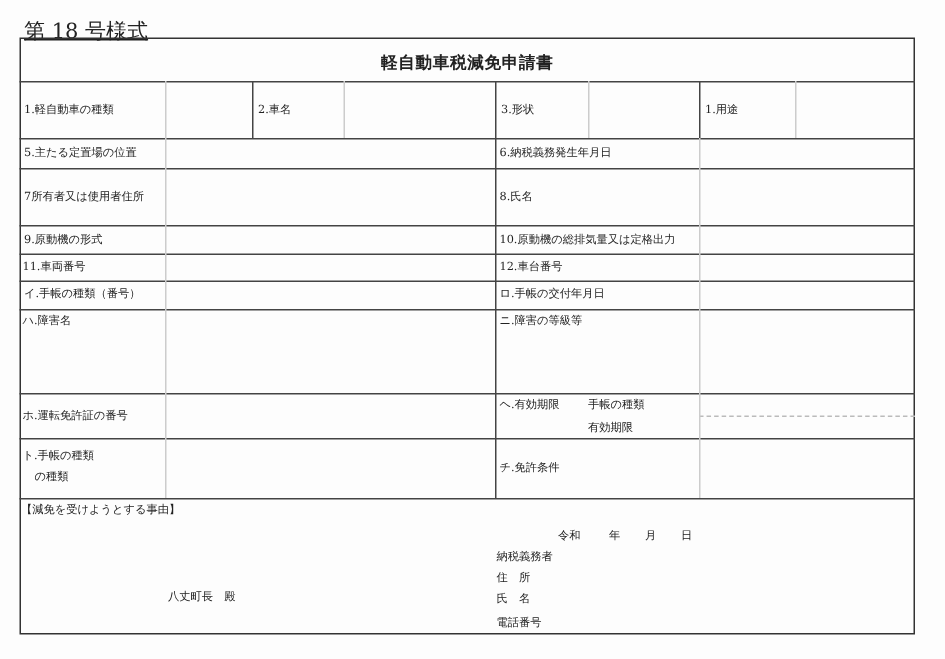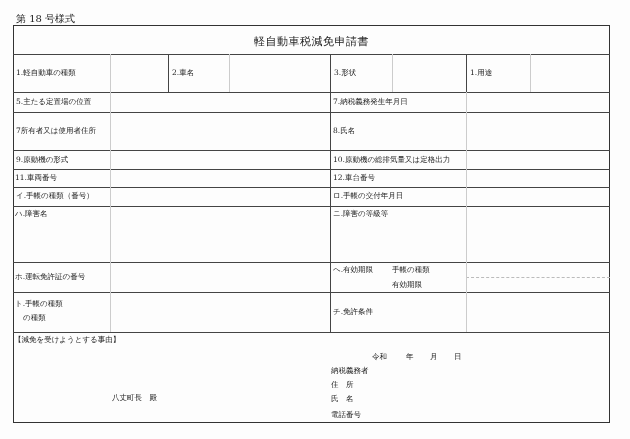--- a/index.html
+++ b/index.html
@@ -1,24 +1,24 @@
 <!DOCTYPE html>
 <html><head>
 <meta charset="utf-8">
 <style>
   html,body{margin:0;padding:0;background:#fdfdfd;}
   body{width:630px;height:439px;position:relative;overflow:hidden;font-family:"DejaVu Serif","Liberation Serif",serif;color:#222;}
-  .form-no{position:absolute;left:16px;top:12px;font-size:10px;}
+  .form-no{position:absolute;left:16px;top:12px;font-size:14px;text-decoration:underline;}
   .frame{position:absolute;left:13px;top:25px;width:597px;height:398px;border:1.5px solid #333;box-sizing:border-box;}
   .t{position:absolute;font-size:7.5px;white-space:nowrap;line-height:10px;}
   .hl{position:absolute;height:0;border-top:1.2px solid #444;}
   .hl.light{border-top:1px dashed #bbb;}
   .vl{position:absolute;width:0;border-left:1.2px solid #444;}
   .vl.light{border-left:1px solid #ccc;}
-  .title{position:absolute;left:0;right:0;top:8px;text-align:center;font-size:11px;font-weight:normal;letter-spacing:0.5px;}
+  .title{position:absolute;left:0;right:0;top:8px;text-align:center;font-size:11px;font-weight:bold;letter-spacing:0.5px;}
   .field{position:absolute;}
 </style>
 </head>
 <body>
 
 <div class="form-no">第 18 号様式</div>
 
 <div class="frame">
   <div class="title">軽自動車税減免申請書</div>
 </div>
@@ -48,21 +48,21 @@
 <div class="field" style="left:111px;top:55px;width:56px;height:36px"></div>
 <div class="t" style="left:172px;top:68px">2.車名</div>
 <div class="field" style="left:230px;top:55px;width:99px;height:36px"></div>
 <div class="t" style="left:334px;top:68px">3.形状</div>
 <div class="field" style="left:393px;top:55px;width:72px;height:36px"></div>
 <div class="t" style="left:470px;top:68px">1.用途</div>
 <div class="field" style="left:531px;top:55px;width:78px;height:36px"></div>
 
 <div class="t" style="left:16px;top:97px">5.主たる定置場の位置</div>
 <div class="field" style="left:111px;top:93px;width:218px;height:18px"></div>
-<div class="t" style="left:333px;top:97px">7.納税義務発生年月日</div>
+<div class="t" style="left:333px;top:97px">6.納税義務発生年月日</div>
 <div class="field" style="left:467px;top:93px;width:142px;height:18px"></div>
 
 <div class="t" style="left:16px;top:126px">7所有者又は使用者住所</div>
 <div class="field" style="left:111px;top:113px;width:218px;height:36px"></div>
 <div class="t" style="left:333px;top:126px">8.氏名</div>
 <div class="field" style="left:467px;top:113px;width:142px;height:36px"></div>
 
 <div class="t" style="left:16px;top:155px">9.原動機の形式</div>
 <div class="field" style="left:111px;top:151px;width:218px;height:17px"></div>
 <div class="t" style="left:333px;top:155px">10.原動機の総排気量又は定格出力</div>

